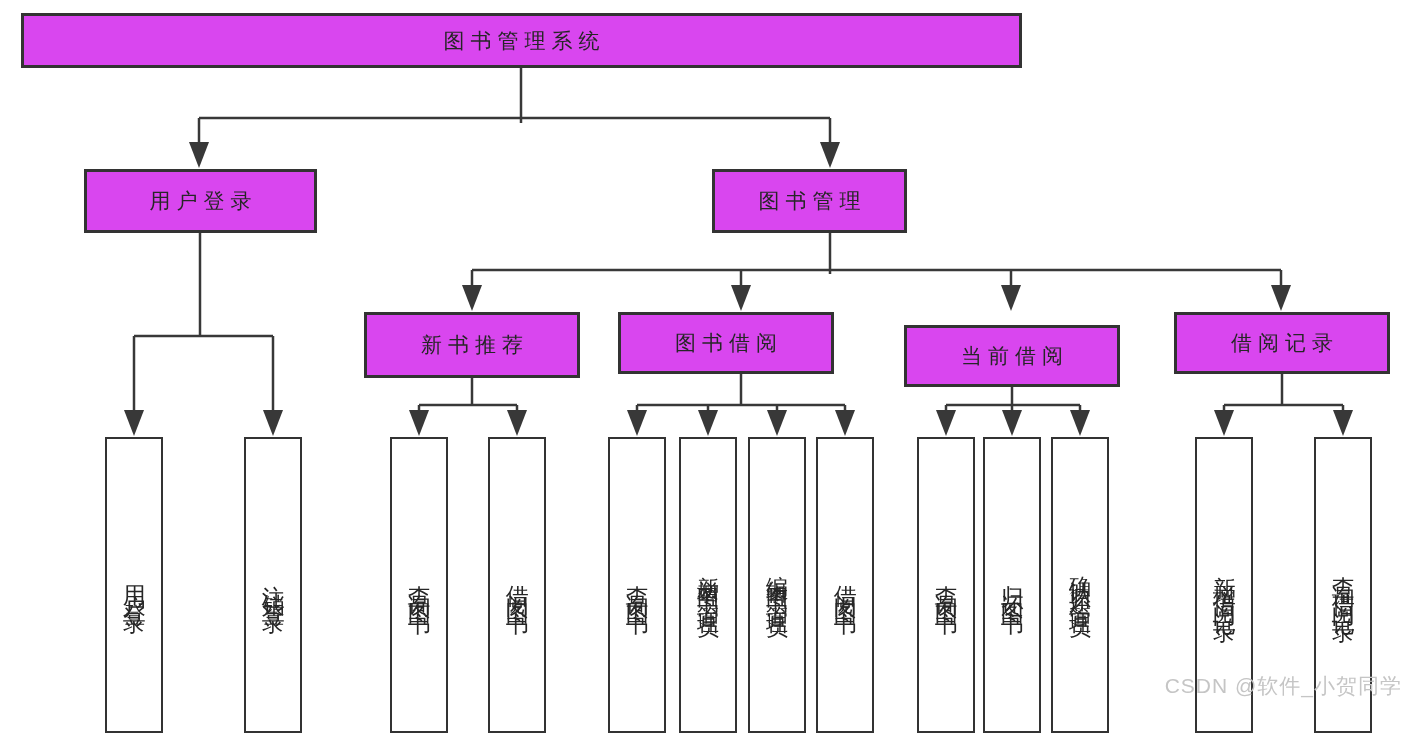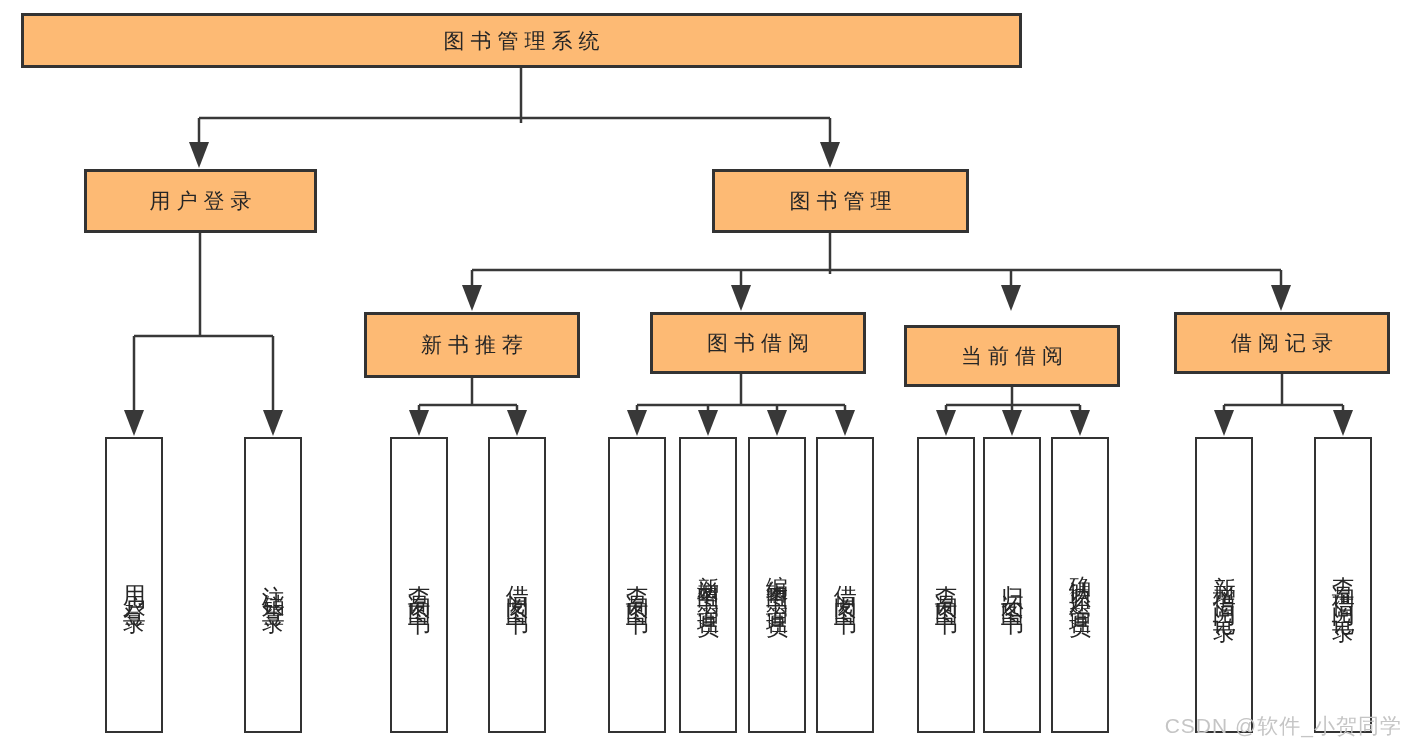--- a/index.html
+++ b/index.html
@@ -4,35 +4,35 @@
 <style>
   html,body{margin:0;padding:0;background:#ffffff;}
   .stage{
     position:relative;width:1405px;height:747px;background:#ffffff;overflow:hidden;
     font-family:"Liberation Sans","DejaVu Sans",sans-serif;
   }
   svg.connectors{position:absolute;left:0;top:0;width:1405px;height:747px;}
   .connectors line{stroke:#383838;stroke-width:2.5;}
   .connectors polygon{fill:#383838;stroke:none;}
   .hnode{
-    position:absolute;background:#fdba74;border:3px solid #333333;box-sizing:border-box;
+    position:absolute;background:#d946ef;border:3px solid #333333;box-sizing:border-box;
     display:flex;align-items:center;justify-content:center;
     font-size:21px;color:#262626;letter-spacing:6px;text-indent:6px;white-space:nowrap;
   }
   .vnode{
     position:absolute;width:58px;height:296px;background:#ffffff;border:2px solid #333333;
     box-sizing:border-box;display:flex;align-items:center;justify-content:center;top:437px;
   }
   .vnode span{
     writing-mode:vertical-rl;text-orientation:mixed;
     font-size:23px;letter-spacing:9px;color:#262626;line-height:1.1;
   }
   .vnode.long span{letter-spacing:6px;font-size:22px;}
   .watermark{
-    position:absolute;right:3px;top:712px;font-size:21px;color:#c5c5c5;
+    position:absolute;right:3px;top:672px;font-size:21px;color:#c5c5c5;
     letter-spacing:1px;z-index:5;white-space:nowrap;
   }
 </style>
 </head>
 <body>
 
 <div class="stage">
 
   <svg class="connectors" viewBox="0 0 1405 747">
 
@@ -96,28 +96,28 @@
     <polygon points="1333,410 1353,410 1343,436"></polygon>
   </svg>
 
   <div class="hnode" style="left:21px;top:13px;width:1001px;height:55px;">
     <span>图书管理系统</span>
   </div>
 
   <div class="hnode" style="left:84px;top:169px;width:233px;height:64px;">
     <span>用户登录</span>
   </div>
-  <div class="hnode" style="left:712px;top:169px;width:257px;height:64px;">
+  <div class="hnode" style="left:712px;top:169px;width:195px;height:64px;">
     <span>图书管理</span>
   </div>
 
   <div class="hnode" style="left:364px;top:312px;width:216px;height:66px;">
     <span>新书推荐</span>
   </div>
-  <div class="hnode" style="left:650px;top:312px;width:216px;height:62px;">
+  <div class="hnode" style="left:618px;top:312px;width:216px;height:62px;">
     <span>图书借阅</span>
   </div>
   <div class="hnode" style="left:904px;top:325px;width:216px;height:62px;">
     <span>当前借阅</span>
   </div>
   <div class="hnode" style="left:1174px;top:312px;width:216px;height:62px;">
     <span>借阅记录</span>
   </div>
 
   <div class="vnode" style="left:105px;">

